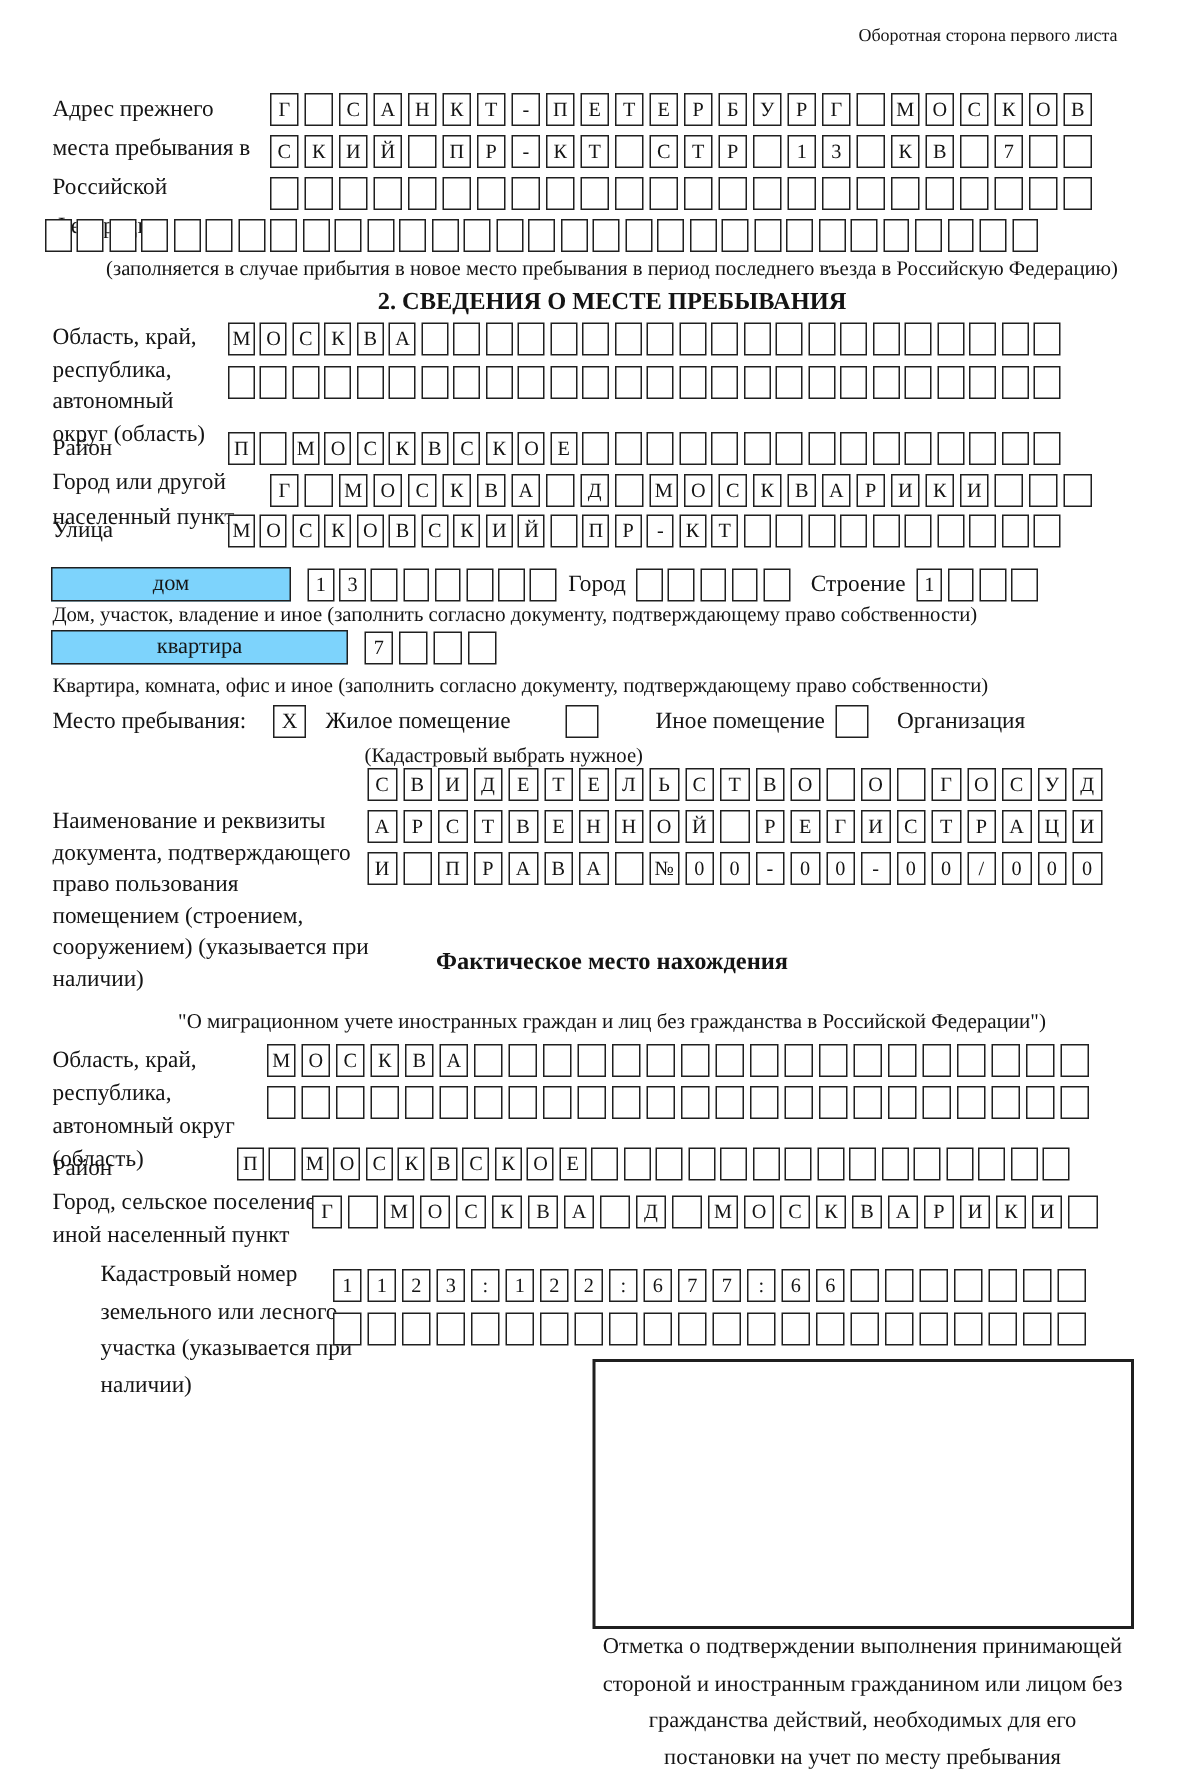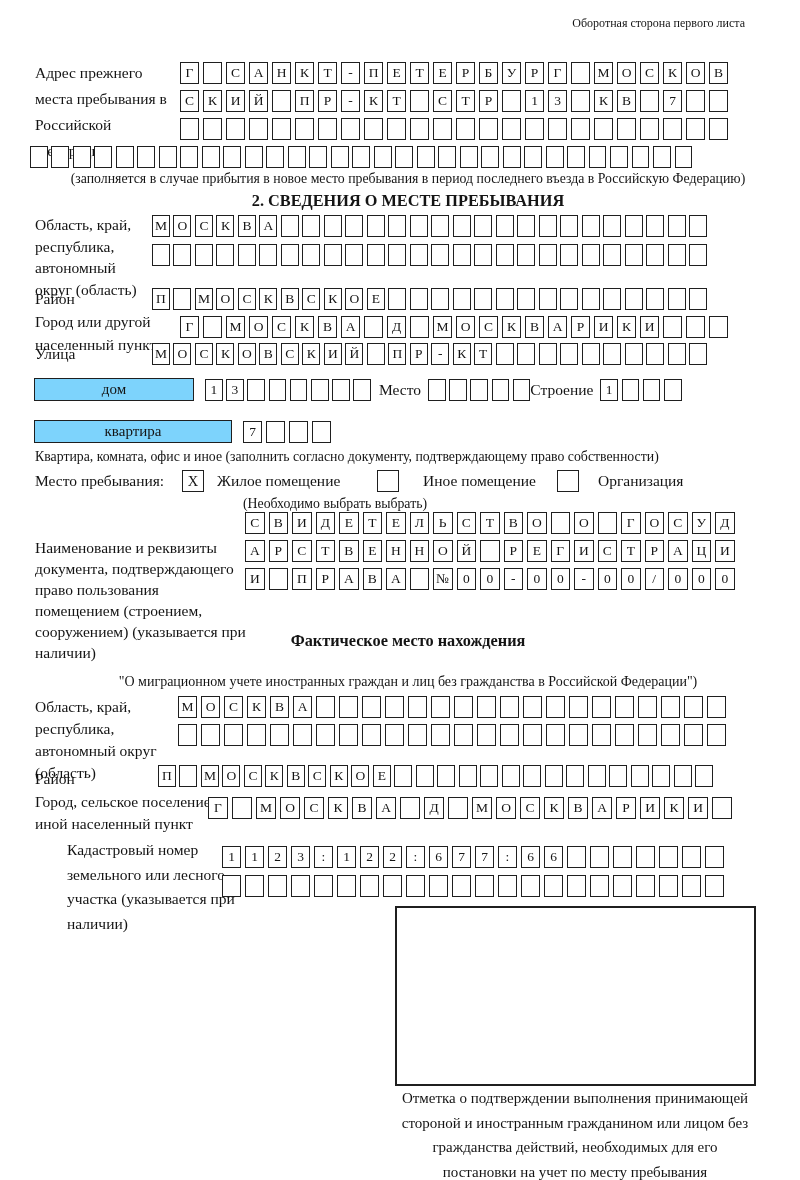--- a/index.html
+++ b/index.html
@@ -24,21 +24,21 @@
   .p228{gap:3.6px}.p228 .box{width:15.6px}
   
   .flexrow{position:absolute;display:flex;align-items:center;}
   .flexrow .cells{position:static;display:flex;}
   .bigbox{
     height:21px;border:1.8px solid #1f1f1f;display:flex;align-items:center;justify-content:center;
     font-size:15px;background:#7dd3fc;
   }
   .dom-w{width:158px}
   .kv-w{width:196px}
-  .ml11{margin-left:11px}.ml8{margin-left:8px}.ml14{}.mr7{margin-right:7px}
+  .ml11{margin-left:11px}.ml8{margin-left:8px}.ml14{margin-left:14px}.mr7{margin-right:7px}
   .inline-label{font-size:15.5px;white-space:nowrap;}
   .chk{
     position:absolute;width:20px;height:20px;border:1.9px solid #1f1f1f;background:#fff;
     display:flex;align-items:center;justify-content:center;font-size:14.5px;
   }
   .stamp{
     position:absolute;left:395px;top:906px;width:357px;height:176px;
     border:2px solid #1f1f1f;background:#fff;
   }
   .stamp-cap{
@@ -321,56 +321,57 @@
     <div class="cells p228 ml11">
         <span class="box">1</span>
         <span class="box">3</span>
         <span class="box"></span>
         <span class="box"></span>
         <span class="box"></span>
         <span class="box"></span>
         <span class="box"></span>
         <span class="box"></span>
       </div>
-    <div class="inline-label ml8 mr7">Место</div>
+    <div class="inline-label ml8 mr7">Город</div>
     <div class="cells p228">
         <span class="box"></span>
         <span class="box"></span>
         <span class="box"></span>
         <span class="box"></span>
         <span class="box"></span>
       </div>
     <div class="inline-label ml14 mr7">Строение</div>
     <div class="cells p228">
         <span class="box">1</span>
         <span class="box"></span>
         <span class="box"></span>
         <span class="box"></span>
       </div>
   </div>
+  <div class="abs small" style="left:35px;top:401px;">Дом, участок, владение и иное (заполнить согласно документу, подтверждающему право собственности)</div>
 
   <div class="flexrow" style="left:34px;top:420px;">
     <div class="bigbox kv-w">квартира</div>
     <div class="cells ml11">
         <span class="box">7</span>
         <span class="box"></span>
         <span class="box"></span>
         <span class="box"></span>
       </div>
   </div>
   <div class="abs small" style="left:35px;top:448px;text-align:right;">Квартира, комната, офис и иное (заполнить согласно документу, подтверждающему право собственности)</div>
 
   <div class="lbl" style="left:35px;top:468px;">Место пребывания:</div>
   <div class="chk" style="left:182px;top:470px;">X</div>
   <div class="lbl" style="left:217px;top:468px;">Жилое помещение</div>
   <div class="chk" style="left:377px;top:470px;"></div>
-  <div class="lbl" style="left:423px;top:468px;">Иное помещение</div>
+  <div class="lbl" style="left:437px;top:468px;">Иное помещение</div>
   <div class="chk" style="left:557px;top:470px;"></div>
   <div class="lbl" style="left:598px;top:468px;">Организация</div>
-  <div class="abs small" style="left:243px;top:495px;">(Необходимо выбрать выбрать)</div>
+  <div class="abs small" style="left:243px;top:495px;">(Кадастровый выбрать нужное)</div>
 
   <div class="lbl" style="left:35px;top:537px;width:212px;line-height:21px;">Наименование и реквизиты документа, подтверждающего право пользования помещением (строением, сооружением) (указывается при наличии)</div>
   <div class="cells p245" style="left:245px;top:512px;">
       <span class="box">С</span>
       <span class="box">В</span>
       <span class="box">И</span>
       <span class="box">Д</span>
       <span class="box">Е</span>
       <span class="box">Т</span>
       <span class="box">Е</span>

